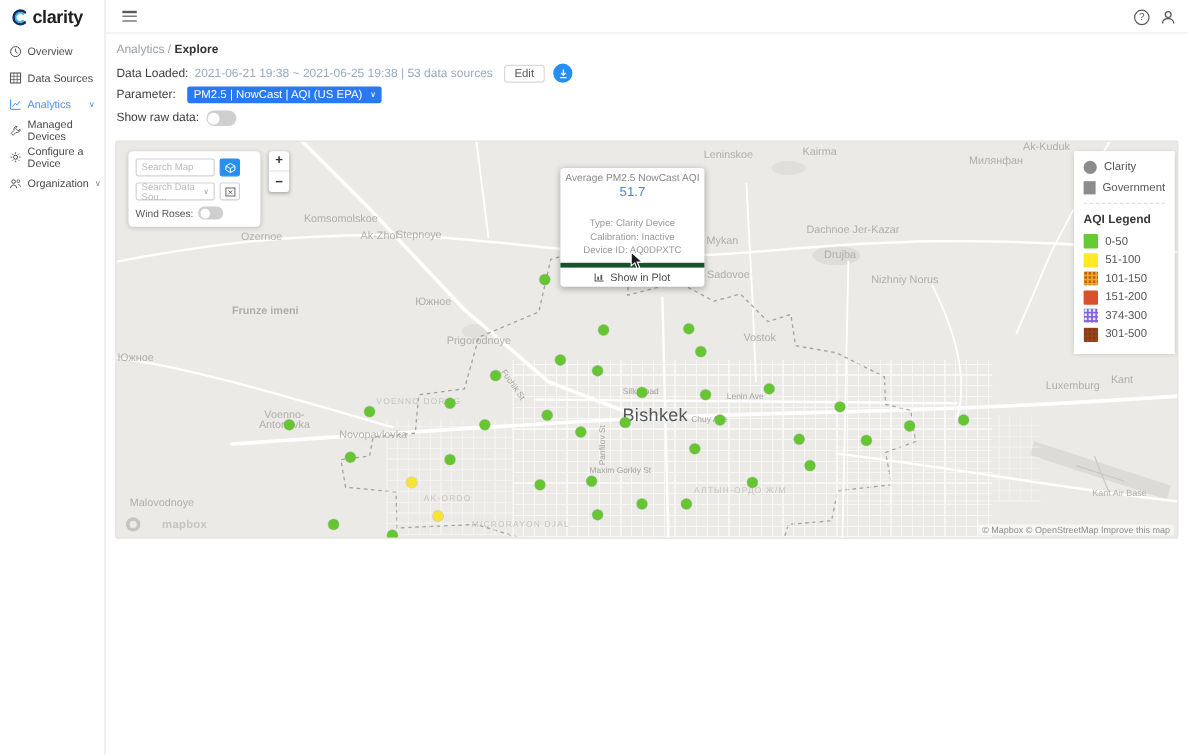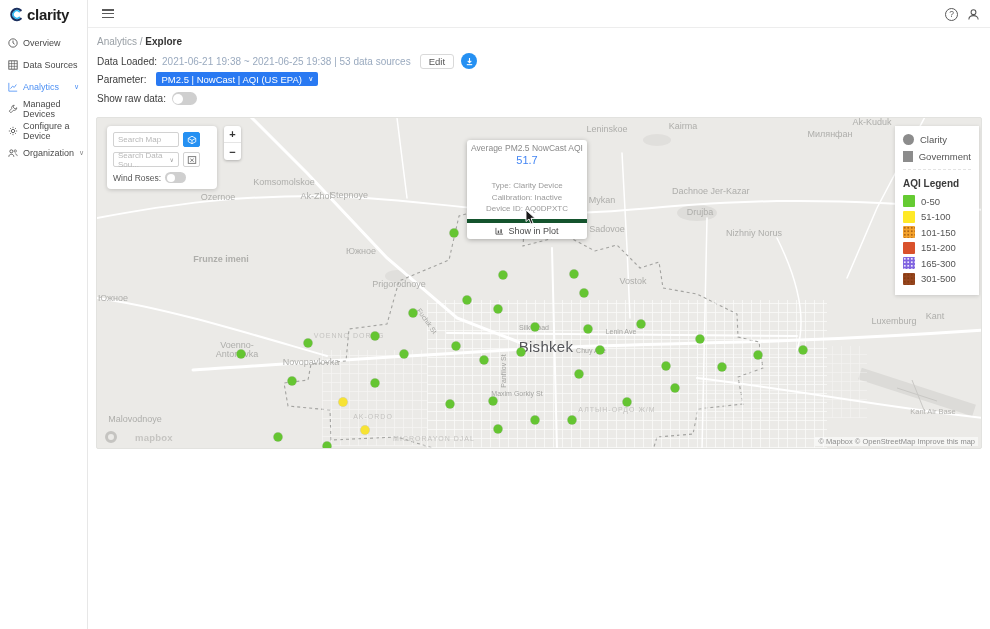--- a/index.html
+++ b/index.html
@@ -405,21 +405,21 @@
         <div class="leg-item">
           <span class="leg-sw dots-dark" style="background: radial-gradient(rgba(120, 50, 0, 0.55) 1px, transparent 1px) 0% 0% / 3.5px 3.5px rgb(245, 163, 44);"></span>
           <span>101-150</span>
         </div>
         <div class="leg-item">
           <span class="leg-sw" style="background: rgb(217, 81, 44);"></span>
           <span>151-200</span>
         </div>
         <div class="leg-item">
           <span class="leg-sw dots-light" style="background: radial-gradient(rgba(255, 255, 255, 0.85) 1px, transparent 1px) 0% 0% / 3.5px 3.5px rgb(127, 99, 224);"></span>
-          <span>165-300</span>
+          <span>374-300</span>
         </div>
         <div class="leg-item">
           <span class="leg-sw dots-dark" style="background: radial-gradient(rgba(120, 50, 0, 0.55) 1px, transparent 1px) 0% 0% / 3.5px 3.5px rgb(150, 69, 31);"></span>
           <span>301-500</span>
         </div>
       </div>
   </div>
 
   <div class="popup">
     <div class="popup-body">

